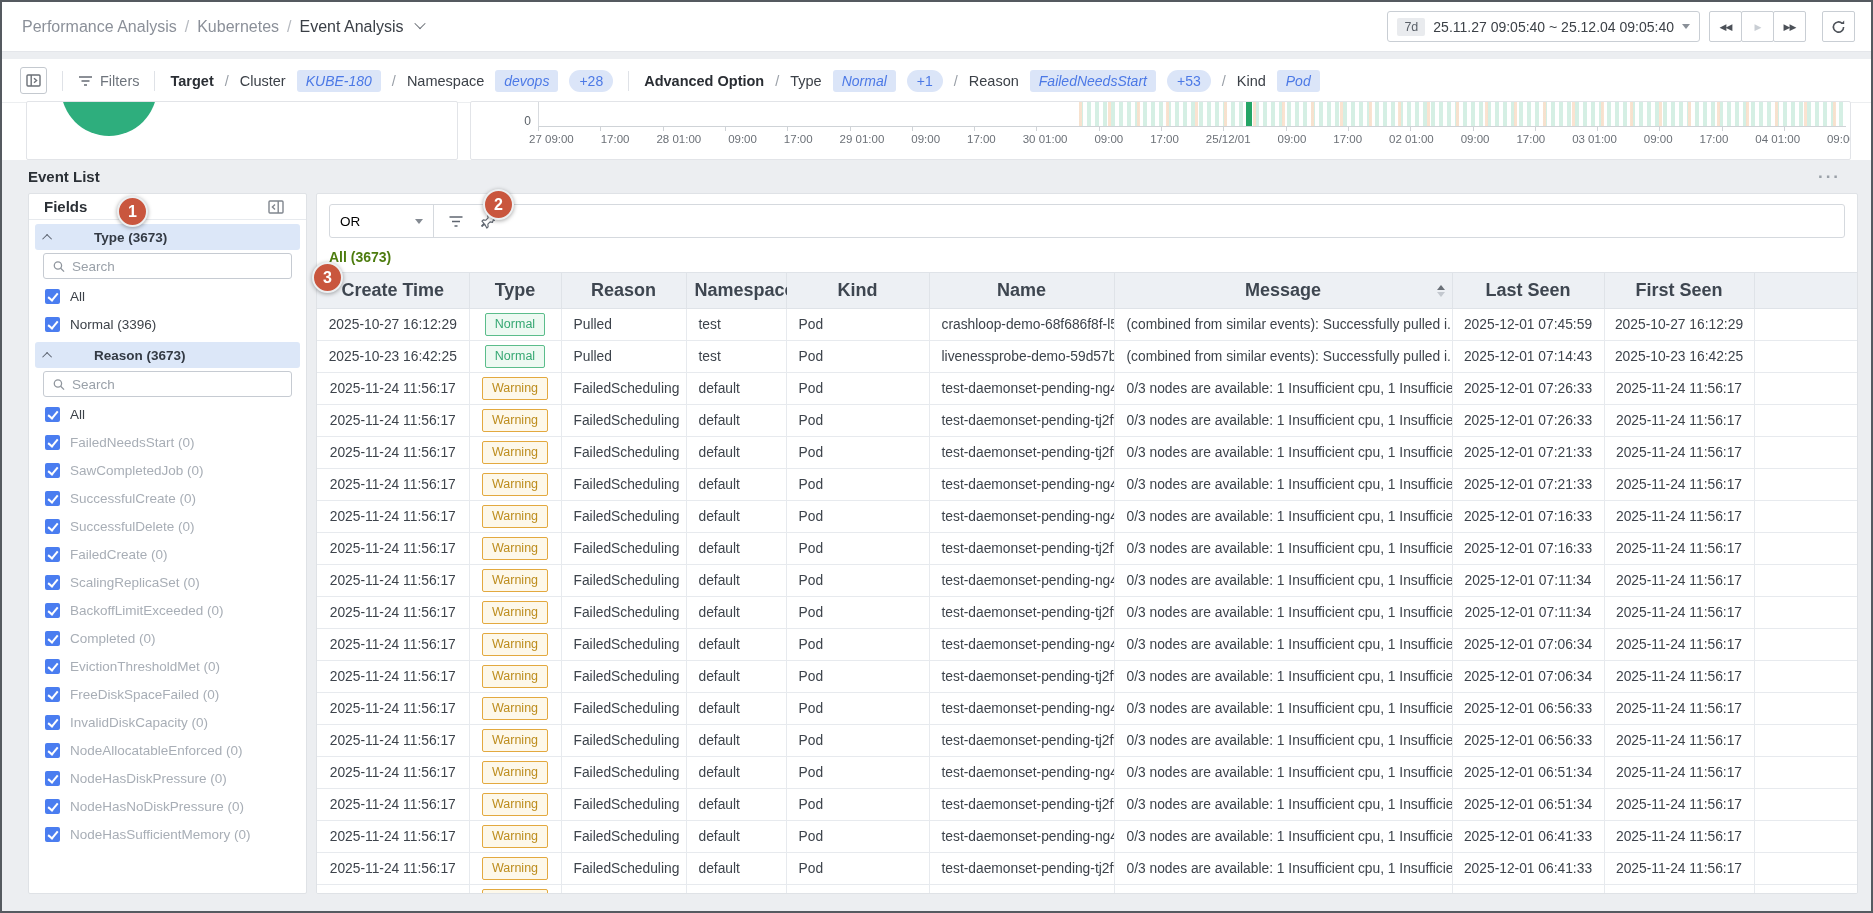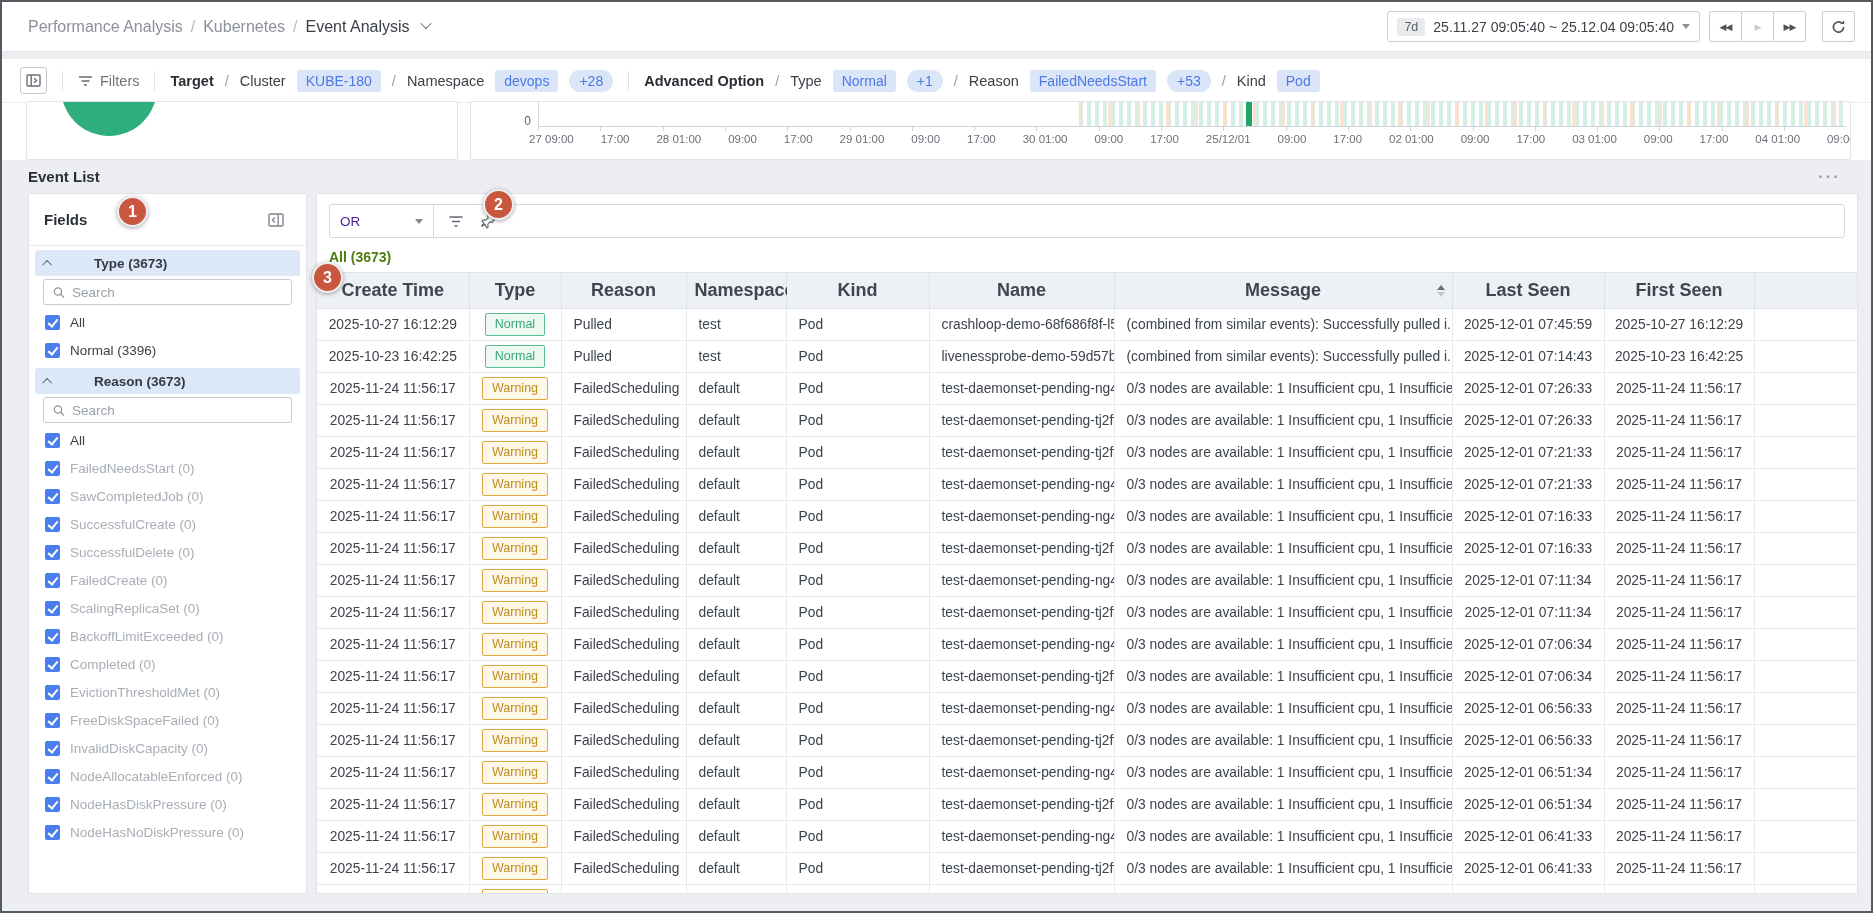--- a/index.html
+++ b/index.html
@@ -4,21 +4,21 @@
 <style>
   * { box-sizing: border-box; margin: 0; padding: 0; }
   html,body { background:#fff; }
   .screen {
     position: relative; width: 1873px; height: 913px; overflow: hidden;
     border: 2px solid #555a60; background:#fff;
     font-family: "Liberation Sans", "DejaVu Sans", sans-serif;
     color:#3c4148;
   }
   
-  .topbar { height:50px; display:flex; align-items:center; padding:0 16px 0 26px; border-bottom:1px solid #e4e6ea; background:#fff; }
+  .topbar { height:50px; display:flex; align-items:center; padding:0 16px 0 20px; border-bottom:1px solid #e4e6ea; background:#fff; }
   .bc { display:flex; align-items:center; gap:8px; font-size:16px; }
   .bc-link { color:#8b9099; cursor:pointer; }
   .bc-sep { color:#b6bac0; }
   .bc-current { color:#3a3f46; }
   .chev-down { width:8px; height:8px; border-right:1.6px solid #6b7077; border-bottom:1.6px solid #6b7077; transform:rotate(45deg) translate(-1px,-1px); display:inline-block; margin-left:4px; margin-bottom:3px;}
   .top-right { margin-left:auto; display:flex; align-items:center; gap:10px; }
   .range-box { display:flex; align-items:center; gap:8px; height:31px; border:1px solid #c9ced4; border-radius:3px; padding:0 9px; background:#fff; }
   .range-chip { background:#e9ebee; color:#5a6068; font-size:12.5px; padding:2px 7px; border-radius:2px; }
   .range-text { font-size:14px; color:#3c4147; }
   .caret { width:0; height:0; border-left:4px solid transparent; border-right:4px solid transparent; border-top:5px solid #8a9098; display:inline-block; }
@@ -29,21 +29,21 @@
   
   .gray-gap { height:7px; background:#eceef1; }
   
   .filterbar { height:44px; background:#fff; display:flex; align-items:center; padding:0 18px; gap:11px; font-size:14.5px; border-bottom:1px solid #eceef0; }
   .icon-box { width:27px; height:27px; border:1px solid #c4c9cf; border-radius:3px; display:flex; align-items:center; justify-content:center; cursor:pointer; flex:0 0 auto;}
   .vsep { width:1px; height:20px; background:#dfe2e7; margin:0 4px; }
   .fb-muted { color:#6e747c; display:flex; align-items:center; gap:7px; cursor:pointer; }
   .fb-bold { font-weight:bold; color:#2a2e34; }
   .fb-label { color:#3c4148; }
   .fb-slash { color:#9aa0a8; }
-  .chip { background:#dbe5f8; color:#4c79e6; border-radius:3px; padding:3px 9px; font-size:14px; cursor:pointer; }
+  .chip { background:#dbe5f8; color:#4c79e6; border-radius:3px; padding:3px 9px; font-size:14px; cursor:pointer;font-style:italic; }
   .chip-pill { background:#dbe5f8; color:#4c79e6; border-radius:12px; padding:3px 10px; font-size:14px; cursor:pointer; }
   
   .cards-row { height:57px; background:#fff; position:relative; }
   .card { position:absolute; top:-2px; bottom:0; background:#fff; border:1px solid #e2e4e8; border-radius:2px; overflow:hidden; }
   .card-donut { left:24px; width:432px; }
   .donut-circle { position:absolute; left:34px; top:-62px; width:96px; height:96px; border-radius:50%; background:#2eae7d; }
   .card-timeline { left:468px; width:1381px; }
   .tl-zero { position:absolute; left:44px; top:12px; font-size:12px; color:#5c6269; width:16px; text-align:right; }
   .tl-plot { position:absolute; left:67px; right:4px; top:0; height:25px; border-left:1px solid #d8dbdf; border-bottom:1px solid #cfd3d7; }
   .tl-stripes { position:absolute; left:540px; right:2px; top:0; bottom:0;
@@ -56,39 +56,39 @@
   .tl-labels { position:absolute; left:58px; right:-6px; top:31px; display:flex; justify-content:space-between; font-size:11.5px; color:#6b7077; }
   .tl-labels span { white-space:nowrap; }
   
   .lower { background:#eceef1; height:755px; position:relative; }
   .el-header { height:33px; display:flex; align-items:center; padding:0 30px 0 26px; }
   .el-title { font-weight:bold; font-size:15px; color:#2b3036; }
   .el-more { margin-left:auto; color:#9aa0a8; font-size:17px; font-weight:bold; letter-spacing:2px; cursor:pointer; }
   .content-row { position:absolute; left:26px; right:13px; top:33px; height:701px; display:flex; gap:9px; }
   
   .fields-panel { width:279px; background:#fff; border:1px solid #dfe2e6; border-radius:2px; display:flex; flex-direction:column; }
-  .fields-header { height:52px; border-bottom:1px solid #e7eaee; display:flex; align-items:center; padding:0 22px 0 15px; }
+  .fields-header { height:26px; border-bottom:1px solid #e7eaee; display:flex; align-items:center; padding:0 22px 0 15px; }
   .fields-title { font-weight:bold; font-size:15px; color:#2b3036; }
   .fields-collapse { margin-left:auto; cursor:pointer; display:flex; }
   .fields-body { flex:1; overflow:hidden; }
   .sec-header { height:26px; margin:4px 6px 0; background:#dce7f8; border-radius:3px; display:flex; align-items:center; gap:10px; padding:0 10px; cursor:pointer; }
   .chev-up { width:7px; height:7px; border-left:1.6px solid #5b6370; border-top:1.6px solid #5b6370; transform:rotate(45deg) translateY(2px); display:inline-block; }
   .sec-label { font-weight:bold; font-size:13.5px; color:#333a44;margin-left:32px; }
   .search-box { height:26px; margin:3px 14px; border:1px solid #c6cbd2; border-radius:3px; display:flex; align-items:center; gap:7px; padding:0 9px; background:#fff; }
   .search-box input { border:none; outline:none; font-size:13.5px; color:#404040; width:100%; font-family:inherit; }
   .search-box input::placeholder { color:#9aa1a9; }
   .opt-row { height:28px; display:flex; align-items:center; gap:10px; padding:0 16px; cursor:pointer; }
   .cb { position:relative; width:15px; height:15px; background:#4a7df0; border-radius:2px; flex:0 0 auto; }
   .cb::after { content:""; position:absolute; left:5px; top:2px; width:4px; height:8px; border:solid #fff; border-width:0 2px 2px 0; transform:rotate(40deg); }
   .opt-label { font-size:13.5px; color:#3c4148; white-space:nowrap; }
   .opt-row.dim .opt-label { color:#a8aeb6; }
   
   .table-panel { flex:1; background:#fff; border:1px solid #dfe2e6; border-radius:2px; overflow:hidden; display:flex; flex-direction:column; }
   .tp-toolbar { margin:10px 12px 0; height:34px; border:1px solid #d5d9de; border-radius:3px; display:flex; align-items:center; }
-  .op-select { width:104px; height:100%; border-right:1px solid #d5d9de; display:flex; align-items:center; padding:0 10px; gap:6px; font-size:13.5px; color:#4c1d95; cursor:pointer; }
+  .op-select { width:104px; height:100%; border-right:1px solid #d5d9de; display:flex; align-items:center; padding:0 10px; gap:6px; font-size:13.5px; color:#000000; cursor:pointer; }
   .op-select .caret { margin-left:auto; border-top-color:#848a92; }
   .tb-icons { display:flex; align-items:center; gap:17px; padding-left:14px; }
   .tb-icons svg { cursor:pointer; display:block; }
   .tp-summary { margin:11px 12px 7px; font-weight:bold; font-size:14px; color:#4d7c0f; }
   .tbl-wrap { flex:1; overflow:hidden; }
   table.events { border-collapse:collapse; table-layout:fixed; width:100%; }
   table.events th { background:#edf0f4; height:36px; font-size:18px; font-weight:bold; color:#3e4650; border:1px solid #dfe3e8; border-left:none; text-align:center; position:relative; padding:0 8px; }
   table.events th:last-child { border-right:none; }
   table.events td { height:32px; font-size:13.8px; color:#3d434b; border-bottom:1px solid #e7eaee; border-right:1px solid #e7eaee; padding:0 12px; white-space:nowrap; overflow:hidden; text-overflow:clip; background:#fff; }
   table.events td:last-child { border-right:none; }
@@ -323,20 +323,24 @@
               <span class="opt-label">NodeAllocatableEnforced (0)</span>
             </div>
             <div class="opt-row dim">
               <span class="cb"></span>
               <span class="opt-label">NodeHasDiskPressure (0)</span>
             </div>
             <div class="opt-row dim">
               <span class="cb"></span>
               <span class="opt-label">NodeHasNoDiskPressure (0)</span>
             </div>
+            <div class="opt-row dim">
+              <span class="cb"></span>
+              <span class="opt-label">NodeHasSufficientMemory (0)</span>
+            </div>
           </div>
       </div>
 
       <div class="table-panel">
         <div class="tp-toolbar">
           <div class="op-select">
             <span>OR</span>
             <span class="caret"></span>
           </div>
           <div class="tb-icons">

